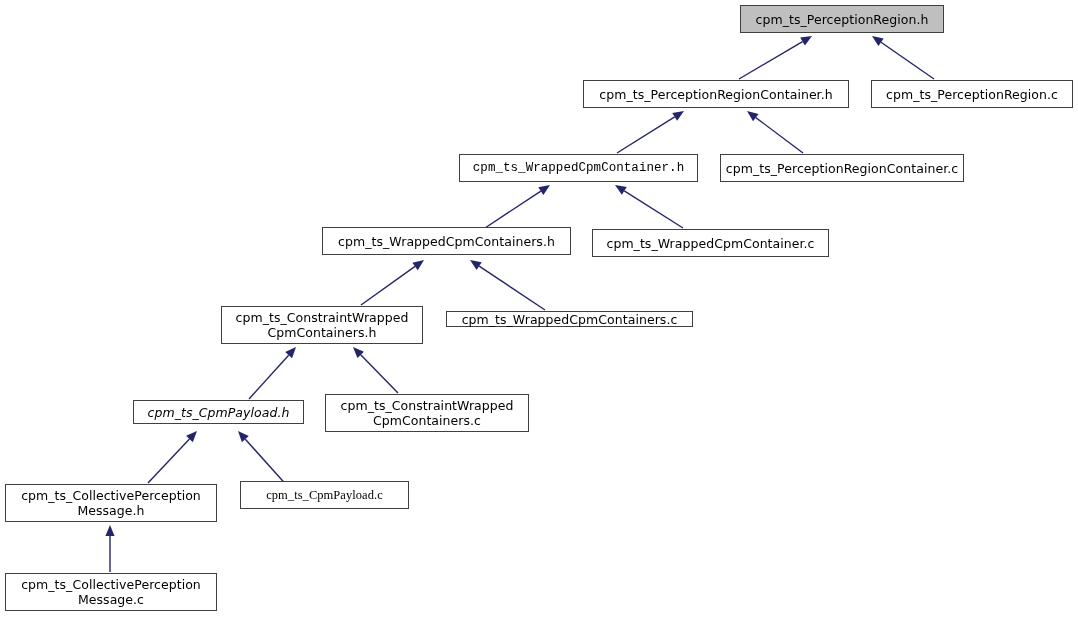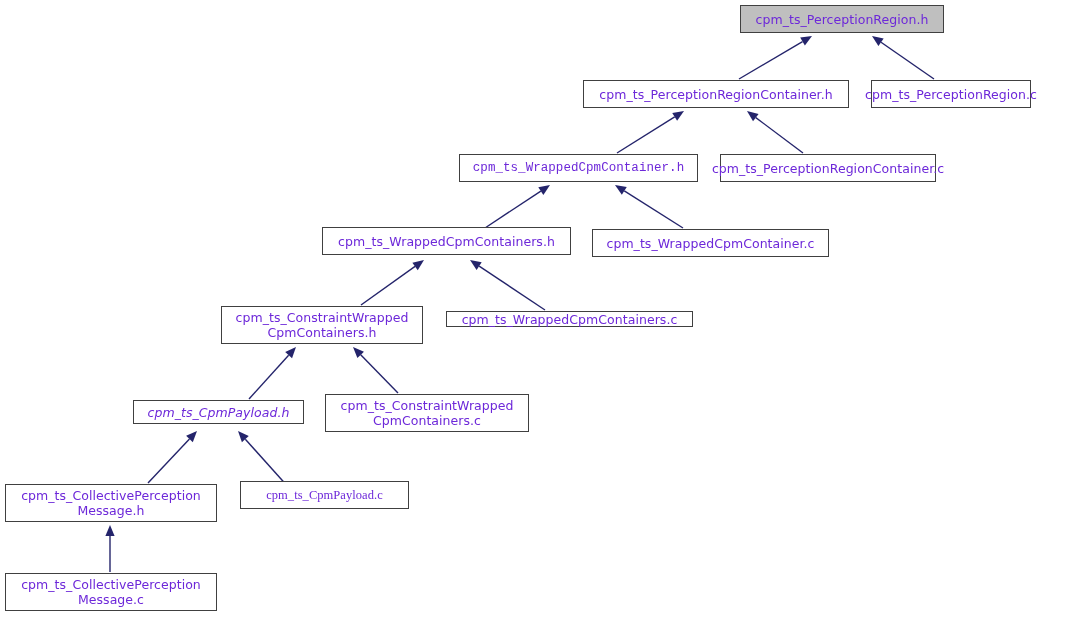--- a/index.html
+++ b/index.html
@@ -25,21 +25,21 @@
   }
   .graph-node {
     position: absolute;
     box-sizing: border-box;
     display: flex;
     align-items: center;
     justify-content: center;
     text-align: center;
     background: #ffffff;
     border: 1px solid #404040;
-    color: #6d28d9;
+    color: #000000;
     font-size: 12.5px;
     line-height: 15px;
     letter-spacing: 0.05px;
     white-space: pre-line;
     padding: 0 4px;
   }
   .graph-node.highlight {
     background: #bfbfbf;
     border-color: #404040;
   }
@@ -102,23 +102,23 @@
         <polygon points="238,431 248.76801460024612,436.1195567746521 241.91797574629842,442.2609709195707" fill="#24246b"></polygon>
       </g>
       <g>
         <line x1="110" y1="572" x2="110" y2="536" stroke="#24246b" stroke-width="1.4"></line>
         <polygon points="110,525 114.6,536 105.4,536" fill="#24246b"></polygon>
       </g>
     </svg>
   <div id="node-layer">
       <div class="graph-node highlight" style="left: 740px; top: 5px; width: 204px; height: 28px;"><span class="node-label">cpm_ts_PerceptionRegion.h</span></div>
       <div class="graph-node" style="left: 583px; top: 80px; width: 266px; height: 28px; text-align: center;"><span class="node-label">cpm_ts_PerceptionRegionContainer.h</span></div>
-      <div class="graph-node" style="left: 871px; top: 80px; width: 160px; height: 28px;"><span class="node-label">cpm_ts_PerceptionRegion.c</span></div>
+      <div class="graph-node" style="left: 871px; top: 80px; width: 202px; height: 28px;"><span class="node-label">cpm_ts_PerceptionRegion.c</span></div>
       <div class="graph-node" style="left: 459px; top: 154px; width: 239px; height: 28px; font-family: Liberation Mono, monospace;"><span class="node-label">cpm_ts_WrappedCpmContainer.h</span></div>
-      <div class="graph-node" style="left: 720px; top: 154px; width: 216px; height: 28px;"><span class="node-label">cpm_ts_PerceptionRegionContainer.c</span></div>
+      <div class="graph-node" style="left: 720px; top: 154px; width: 244px; height: 28px;"><span class="node-label">cpm_ts_PerceptionRegionContainer.c</span></div>
       <div class="graph-node" style="left: 322px; top: 227px; width: 249px; height: 28px;"><span class="node-label">cpm_ts_WrappedCpmContainers.h</span></div>
       <div class="graph-node" style="left: 592px; top: 229px; width: 237px; height: 28px;"><span class="node-label">cpm_ts_WrappedCpmContainer.c</span></div>
       <div class="graph-node" style="left: 221px; top: 306px; width: 202px; height: 38px;"><span class="node-label">cpm_ts_ConstraintWrapped
 CpmContainers.h</span></div>
       <div class="graph-node" style="left: 446px; top: 311px; width: 247px; height: 16px;"><span class="node-label">cpm_ts_WrappedCpmContainers.c</span></div>
       <div class="graph-node" style="left: 133px; top: 400px; width: 171px; height: 24px; font-style: italic;"><span class="node-label">cpm_ts_CpmPayload.h</span></div>
       <div class="graph-node" style="left: 325px; top: 394px; width: 204px; height: 38px;"><span class="node-label">cpm_ts_ConstraintWrapped
 CpmContainers.c</span></div>
       <div class="graph-node" style="left: 5px; top: 484px; width: 212px; height: 38px;"><span class="node-label">cpm_ts_CollectivePerception
 Message.h</span></div>

